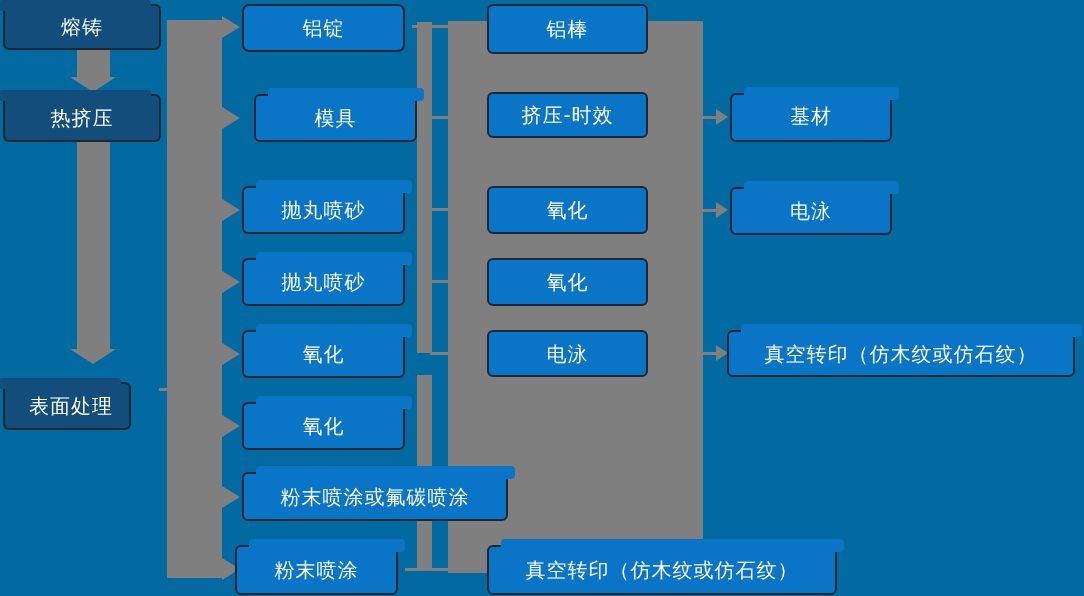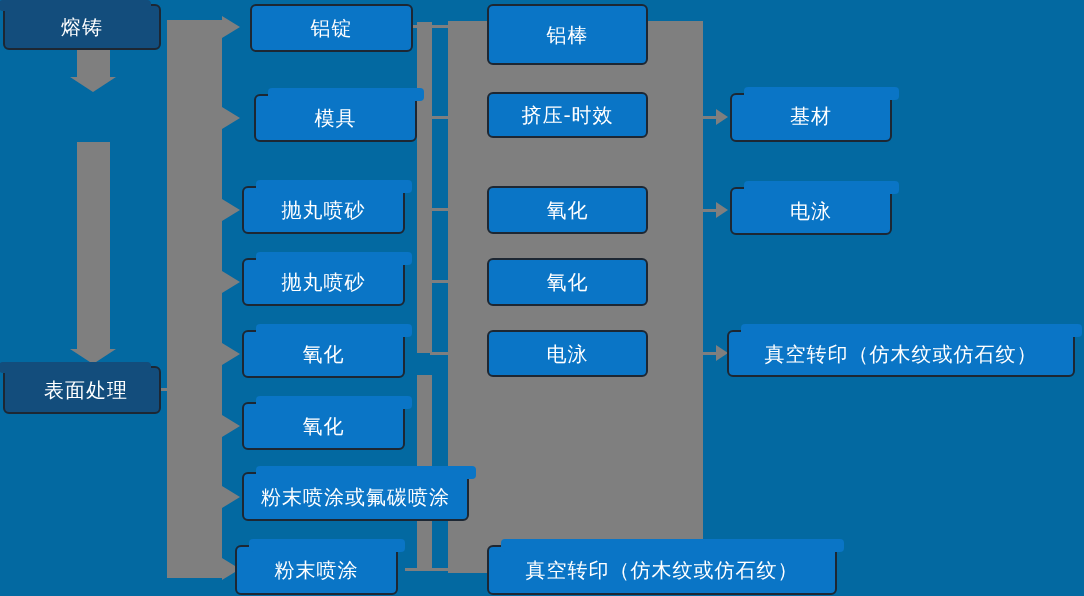--- a/index.html
+++ b/index.html
@@ -95,32 +95,33 @@
   <div class="arr-right" style="left:222px; top:558px;"></div>
 
   <div class="hline" style="left:703px; top:116px; width:15px;"></div>
   <div class="arr-right-sm" style="left:716px; top:109px;"></div>
   <div class="hline" style="left:703px; top:209px; width:15px;"></div>
   <div class="arr-right-sm" style="left:716px; top:202px;"></div>
   <div class="hline" style="left:703px; top:352px; width:15px;"></div>
   <div class="arr-right-sm" style="left:716px; top:345px;"></div>
 
   <div class="node dark sliver-dark" style="left:3px; top:4px; width:158px; height:46px;">熔铸</div>
-  <div class="node dark sliver-dark" style="left:3px; top:366px; width:158px; height:48px;padding-left:8px;">表面处理</div>
+  <div class="node dark sliver-dark" style="left:3px; top:94px; width:158px; height:48px;">热挤压</div>
+  <div class="node dark sliver-dark" style="left:3px; top:382px; width:128px; height:48px;padding-left:8px;">表面处理</div>
 
-  <div class="node bright" style="left:250px; top:4px; width:163px; height:48px;">铝锭</div>
+  <div class="node bright" style="left:242px; top:4px; width:163px; height:48px;border-radius:7px;">铝锭</div>
   <div class="node bright sliver" style="left:254px; top:94px; width:163px; height:48px;">模具</div>
   <div class="node bright sliver" style="left:242px; top:186px; width:163px; height:48px;">抛丸喷砂</div>
   <div class="node bright sliver" style="left:242px; top:258px; width:163px; height:48px;">抛丸喷砂</div>
   <div class="node bright sliver" style="left:242px; top:330px; width:163px; height:48px;">氧化</div>
   <div class="node bright sliver" style="left:242px; top:402px; width:163px; height:48px;">氧化</div>
-  <div class="node bright sliver" style="left:242px; top:472px; width:227px; height:49px;">粉末喷涂或氟碳喷涂</div>
+  <div class="node bright sliver" style="left:242px; top:472px; width:266px; height:49px;">粉末喷涂或氟碳喷涂</div>
   <div class="node bright sliver" style="left:235px; top:545px; width:163px; height:50px;">粉末喷涂</div>
 
-  <div class="node bright" style="left:487px; top:4px; width:161px; height:61px;text-align:right;">铝棒</div>
+  <div class="node bright" style="left:487px; top:4px; width:161px; height:50px;text-align:right;">铝棒</div>
   <div class="node bright" style="left:487px; top:92px; width:161px; height:46px;">挤压-时效</div>
   <div class="node bright" style="left:487px; top:186px; width:161px; height:48px;">氧化</div>
   <div class="node bright" style="left:487px; top:258px; width:161px; height:48px;">氧化</div>
   <div class="node bright" style="left:487px; top:330px; width:161px; height:47px;">电泳</div>
   <div class="node bright sliver" style="left:487px; top:545px; width:350px; height:50px;">真空转印（仿木纹或仿石纹）</div>
 
   <div class="node bright sliver" style="left:730px; top:93px; width:162px; height:49px;font-family:Liberation Mono, monospace;">基材</div>
   <div class="node bright sliver" style="left:730px; top:187px; width:162px; height:48px;">电泳</div>
   <div class="node bright sliver" style="left:727px; top:330px; width:348px; height:47px;">真空转印（仿木纹或仿石纹）</div>
 

